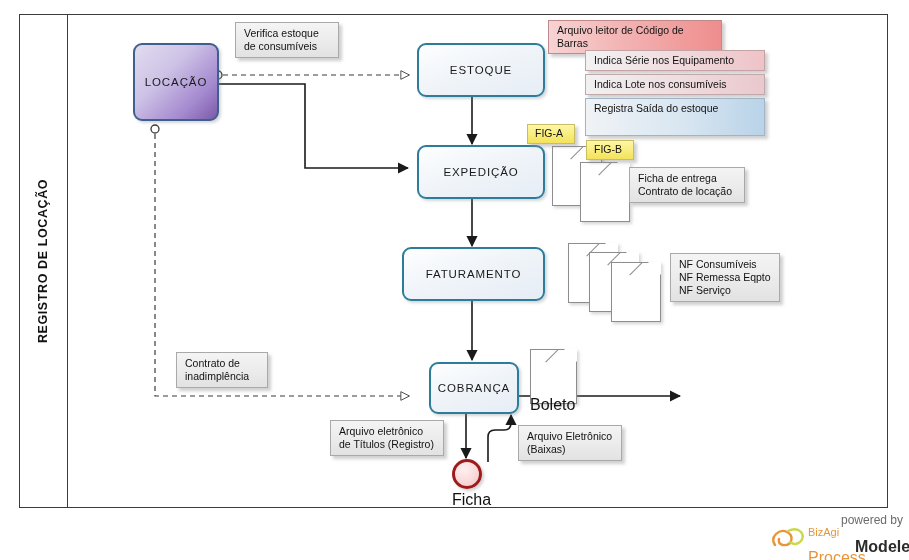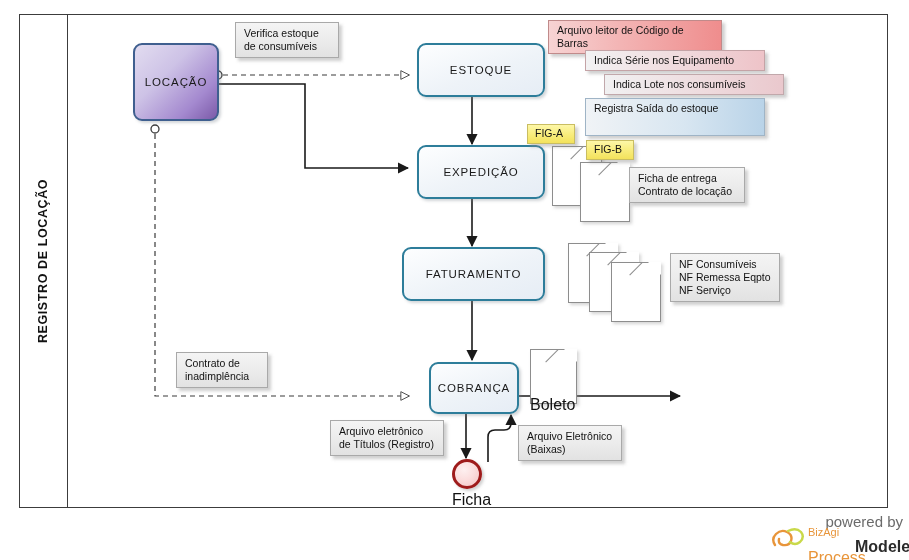--- a/index.html
+++ b/index.html
@@ -109,21 +109,20 @@
     border: 1px solid #c08a8a;
     background: linear-gradient(90deg, #f7d3d3 0%, #f3b4b4 42%, #ef8d8d 100%);
   }
   .note.pink {
     border: 1px solid #c4a3a6;
     background: linear-gradient(90deg, #f2f2f3 0%, #f0d9dc 55%, #eec3c8 100%);
   }
   .note.pink2 {
     border: 1px solid #c1a8ab;
     background: linear-gradient(90deg, #f1f1f2 0%, #eedadd 58%, #eac8cd 100%);
-    margin-left: 19px;
   }
   .note.blue {
     border: 1px solid #9fb4c6;
     background: linear-gradient(90deg, #f0f3f6 0%, #d8e6f1 55%, #b9d3e8 100%);
   }
   .note.yellow {
     border: 1px solid #c9bd62;
     background: linear-gradient(180deg, #fdf7a8 0%, #f8ec7a 55%, #f3e25c 100%);
     font-size: 10.5px;
     padding: 2px 9px 3px 7px;
@@ -171,21 +170,21 @@
     position: absolute;
     left: 770px;
     top: 513px;
     width: 135px;
     height: 42px;
   }
   #bizagi .powered {
     position: absolute;
     right: 2px;
     top: 0px;
-    font-size: 15px;
+    font-size: 12px;
     color: #6b6b6b;
     margin-left: 34px;
   }
   #bizagi .brand1 {
     position: absolute;
     left: 38px;
     top: 13px;
     font-size: 11px;
     color: #e8953a;
   }

